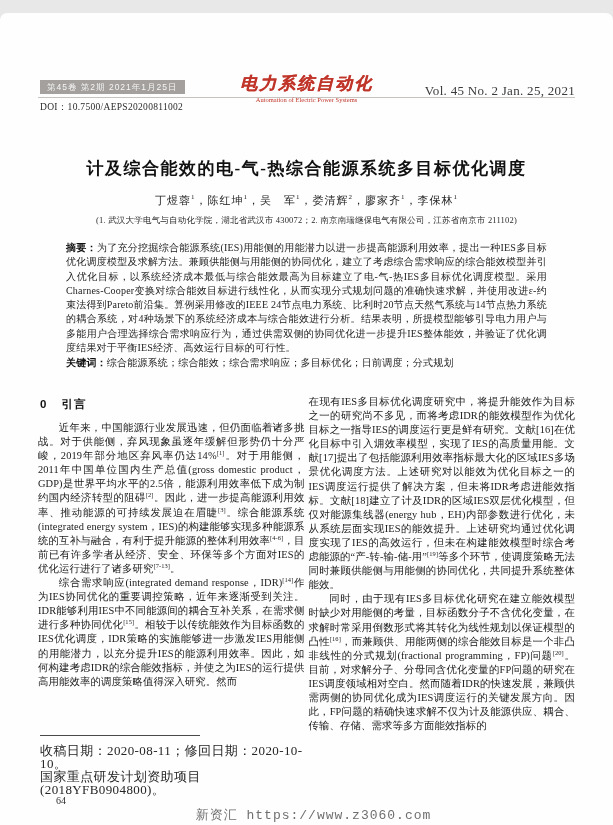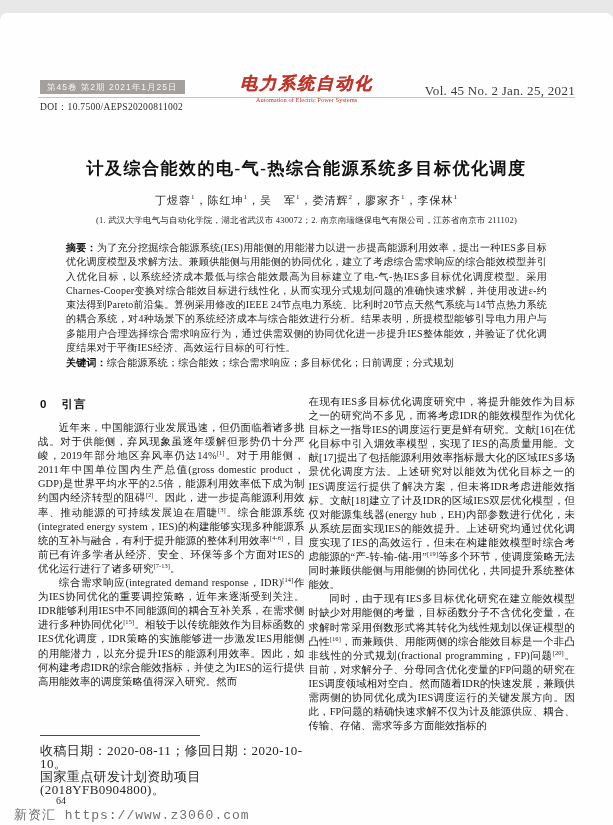--- a/index.html
+++ b/index.html
@@ -50,21 +50,21 @@
     font-weight:bold; font-size:11.5px; color:#111; margin:2px 0 9px 2px; letter-spacing:1px; }
   .section-heading .sec-no { margin-right:14px; }
   .para { font-size:10.4px; line-height:14.1px; color:#202020; text-indent:2em; letter-spacing:0.1px; }
   .para.noindent { text-indent:0; }
   
   .footnote { position:absolute; left:40px; top:722px; width:264px; }
   .footnote-rule { width:160px; border-top:1px solid #4a4a4a; margin-bottom:8px; }
   .footnote-line { font-size:13px; line-height:13px; color:#262626; letter-spacing:0.4px; }
   
   .page-number { position:absolute; left:56px; top:782px; font-size:10px; color:#2e2e2e; }
-  .watermark { position:absolute; left:0; right:0; top:793px; text-align:left;
+  .watermark { position:absolute; left:0; right:0; top:793px; text-align:center;
     color:#6f6f6f; font-size:13px; letter-spacing:1px;
     font-family:"Liberation Mono","DejaVu Sans Mono",monospace;padding-left:14px; }
 </style>
 </head>
 <body>
 
 <div class="page">
 
   <div class="header">
     <div class="header-rule"></div>

